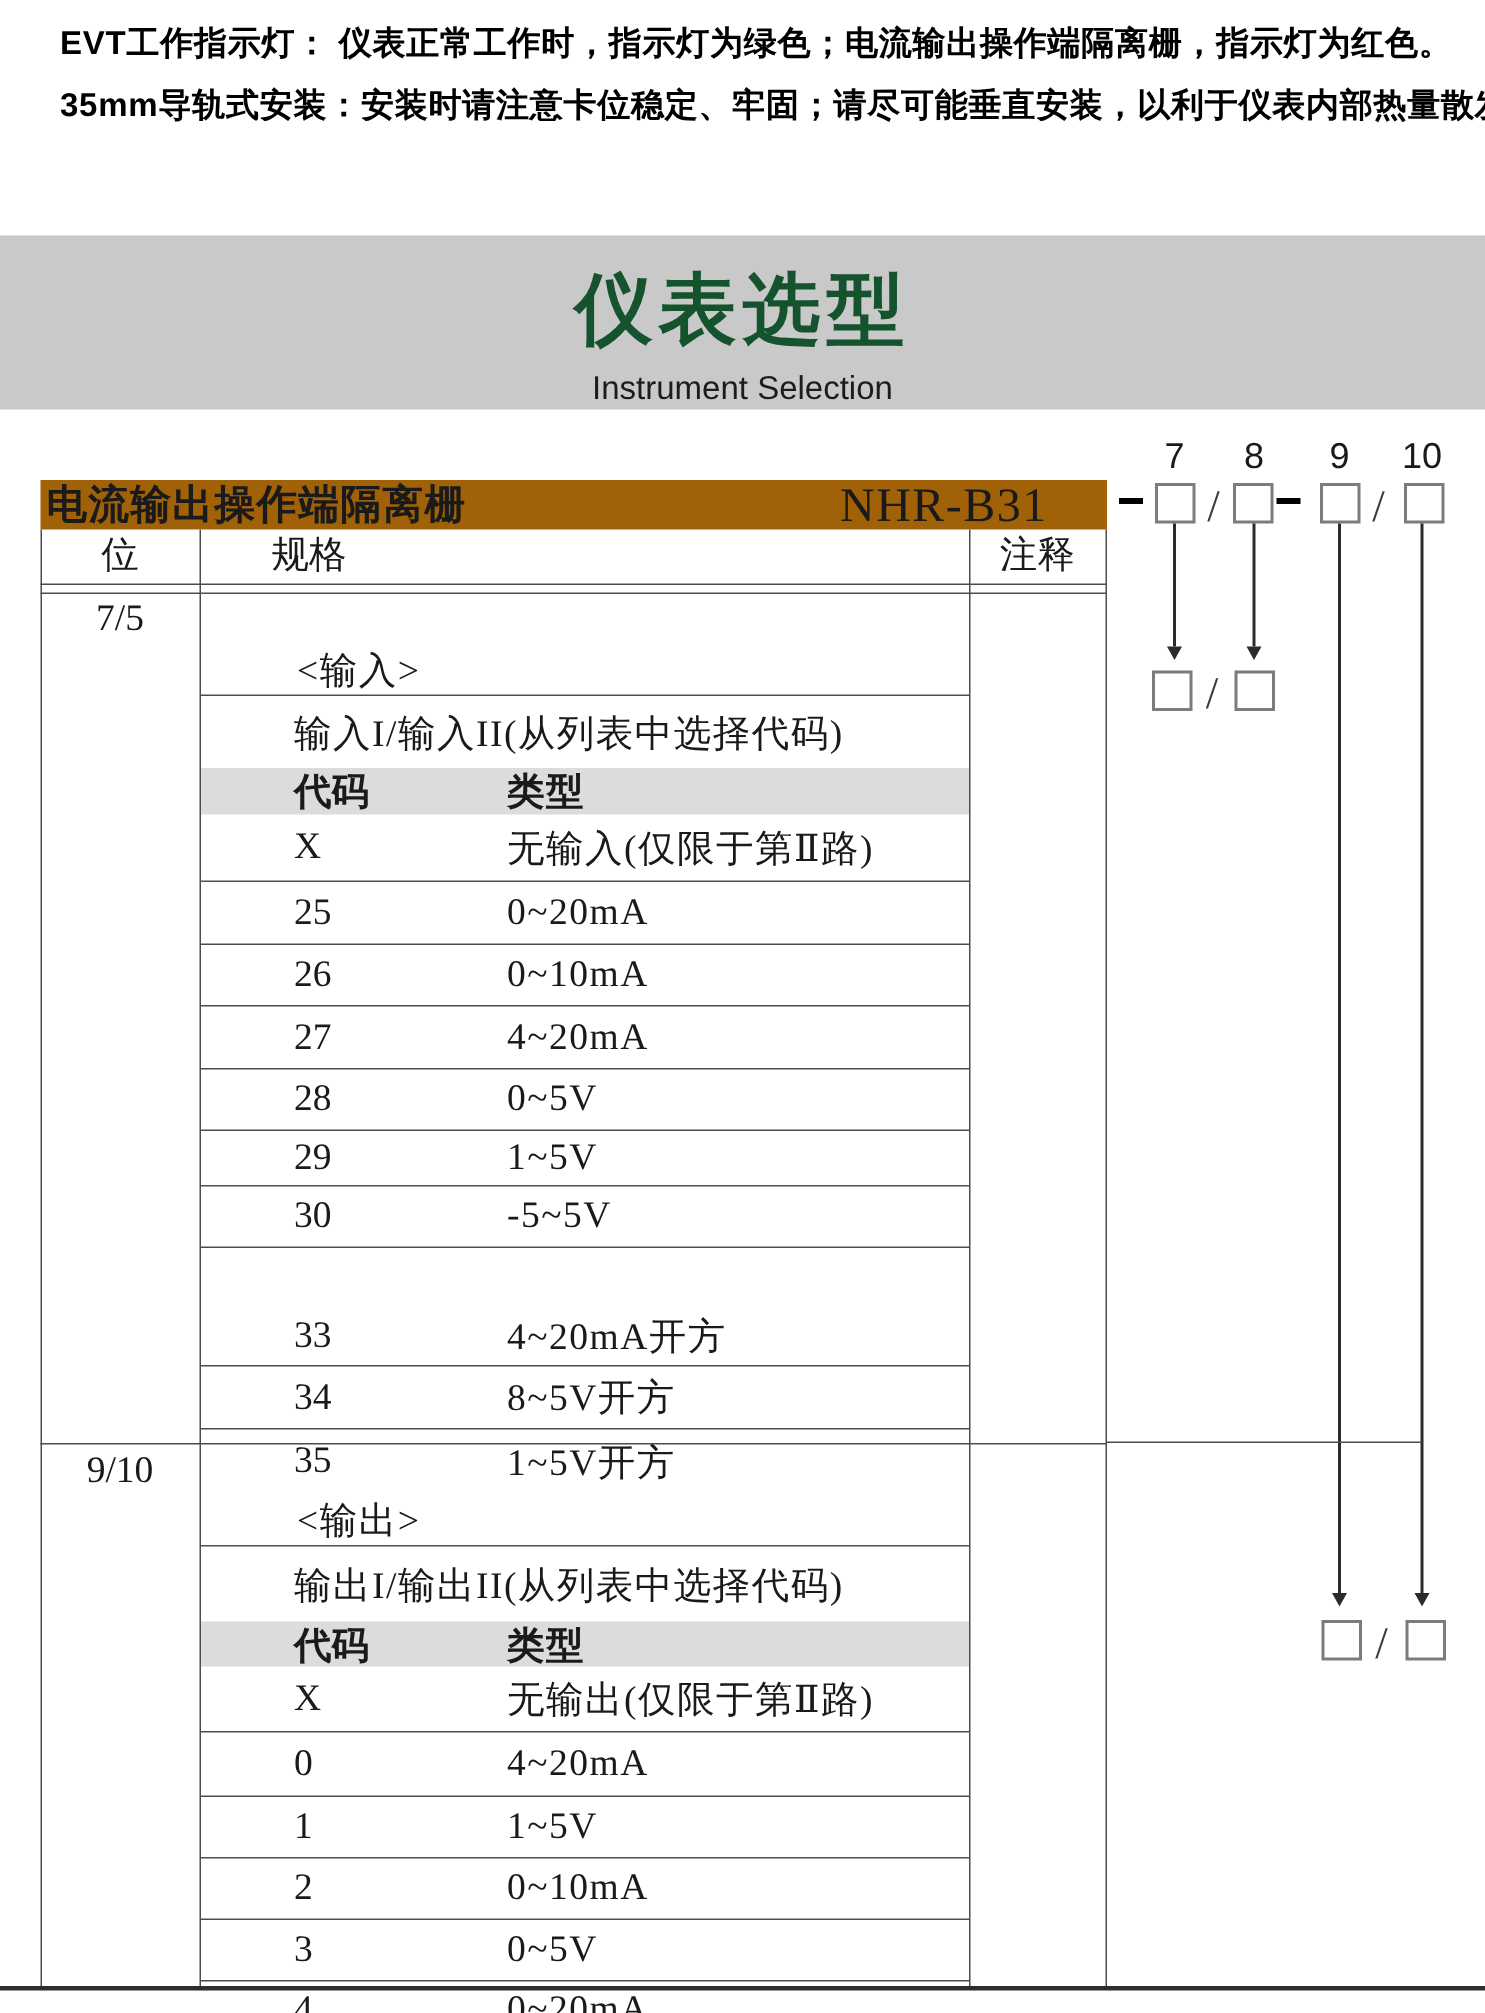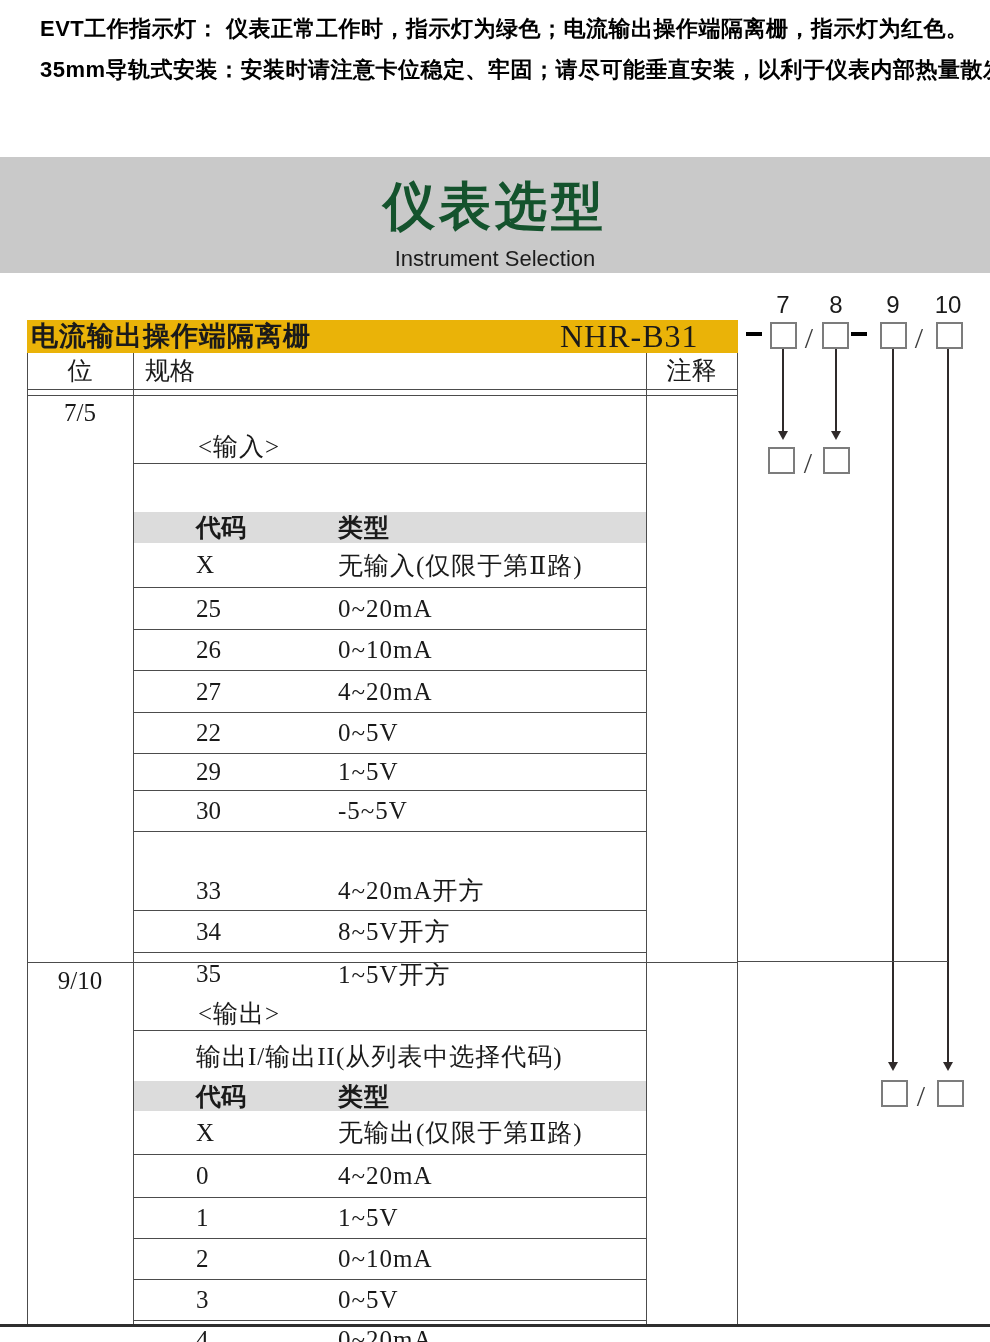--- a/index.html
+++ b/index.html
@@ -11,21 +11,21 @@
                font-weight:bold; font-size:22px; letter-spacing:0.5px; color:#000; white-space:nowrap; }
 
   
   .banner { position:absolute; left:0; top:157px; width:990px; height:116px; background:#c9c9c9; text-align:center; }
   .banner-title { margin-top:15px; font-family:"Liberation Sans","DejaVu Sans",sans-serif;
                   font-weight:bold; font-size:52px; letter-spacing:4px; color:#14532d; }
   .banner-sub { margin-top:4px; font-family:"Liberation Sans","DejaVu Sans",sans-serif;
                 font-size:22px; color:#1c1c1c; }
 
   
-  .model-bar { position:absolute; left:27px; top:320px; width:711px; height:33px; background:#eab308; }
+  .model-bar { position:absolute; left:27px; top:320px; width:711px; height:33px; background:#a16207; }
   .model-bar .prod { position:absolute; left:4px; top:0; line-height:33px; font-weight:bold;
                      font-size:27px; letter-spacing:1px; white-space:nowrap; }
   .model-bar .model { position:absolute; left:533px; top:0; line-height:33px; font-size:32px; letter-spacing:1px; }
 
   
   .sel-table { position:absolute; left:27px; top:353px; width:711px; height:973px; font-size:25px; }
   .vline { position:absolute; top:0; width:1px; height:973px; background:#4c4c4c; }
   .hline { position:absolute; left:0; width:711px; height:1px; background:#4c4c4c; }
   .hcell { position:absolute; top:0; height:36px; line-height:36px; }
   .hcell.center { text-align:center; }
@@ -67,29 +67,32 @@
 </div>
 
 <div class="sel-table">
 
   <div class="vline" style="left:0"></div>
   <div class="vline" style="left:106px"></div>
   <div class="vline" style="left:619px"></div>
   <div class="vline" style="left:710px"></div>
 
   <div class="hcell center" style="left:0;width:106px">位</div>
-  <div class="hcell" style="left:88px;width:513px;padding-left:30px">规格</div>
+  <div class="hcell" style="left:124px;width:513px;padding-left:30px">规格</div>
   <div class="hcell center" style="left:619px;width:91px">注释</div>
   <div class="hline" style="top:36px"></div>
   <div class="hline" style="top:42px"></div>
 
   <div class="poslabel" style="top:46px">7/5</div>
   <div class="row group bb" style="top:43px;height:35px">
     <span>&lt;输入&gt;</span>
   </div>
+  <div class="row desc" style="top:78px;height:48px">
+    <span>输入I/输入II(从列表中选择代码)</span>
+  </div>
   <div class="row band" style="top:126px;height:31px">
     <span class="code">代码</span>
     <span class="type">类型</span>
   </div>
   <div class="row bb" style="top:157px;height:45px">
     <span class="code">X</span>
     <span class="type">无输入(仅限于第Ⅱ路)</span>
   </div>
   <div class="row bb" style="top:202px;height:42px">
     <span class="code">25</span>
@@ -97,21 +100,21 @@
   </div>
   <div class="row bb" style="top:244px;height:41px">
     <span class="code">26</span>
     <span class="type">0~10mA</span>
   </div>
   <div class="row bb" style="top:285px;height:42px">
     <span class="code">27</span>
     <span class="type">4~20mA</span>
   </div>
   <div class="row bb" style="top:327px;height:41px">
-    <span class="code">22</span>
+    <span class="code">28</span>
     <span class="type">0~5V</span>
   </div>
   <div class="row bb" style="top:368px;height:37px">
     <span class="code">29</span>
     <span class="type">1~5V</span>
   </div>
   <div class="row bb" style="top:405px;height:41px">
     <span class="code">30</span>
     <span class="type">-5~5V</span>
   </div>

